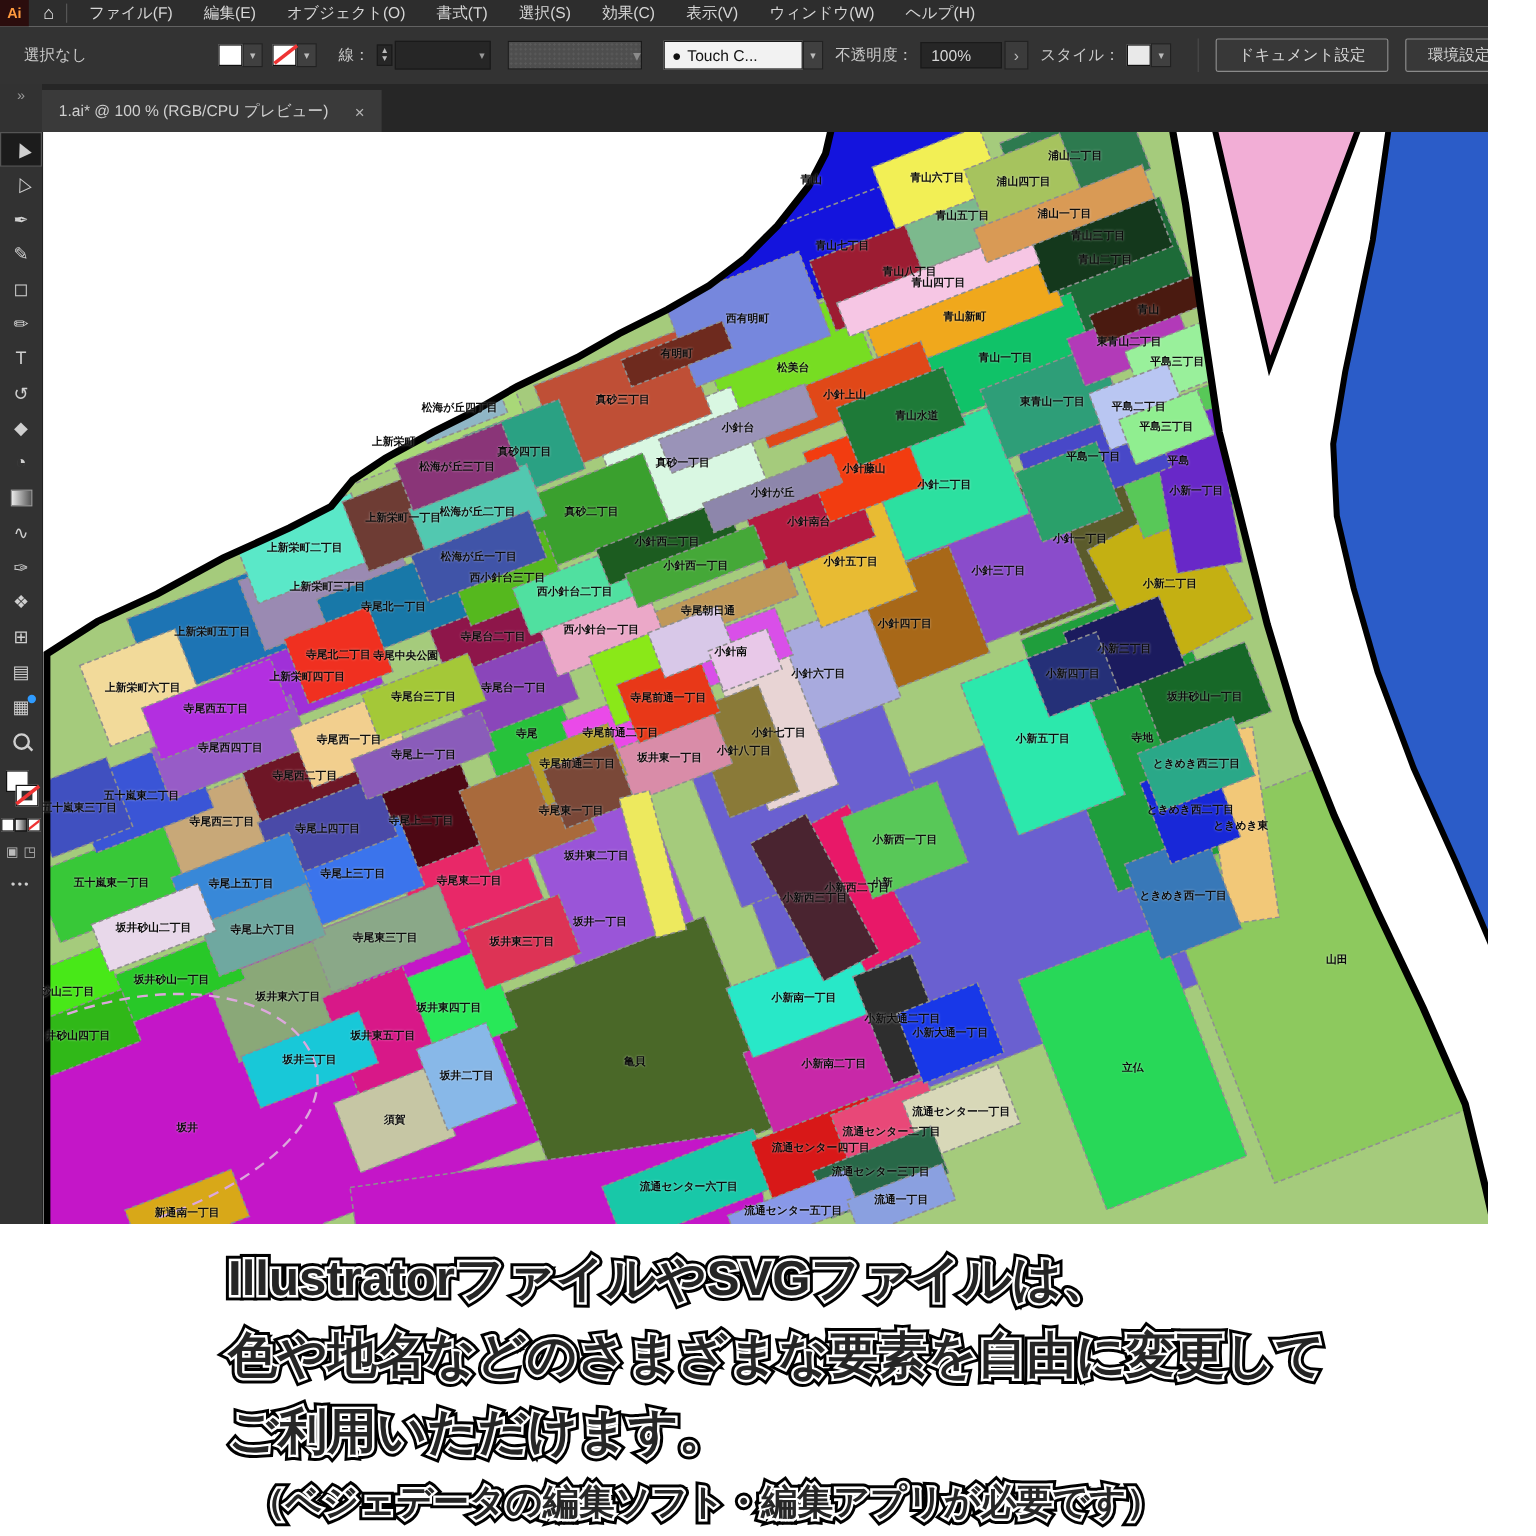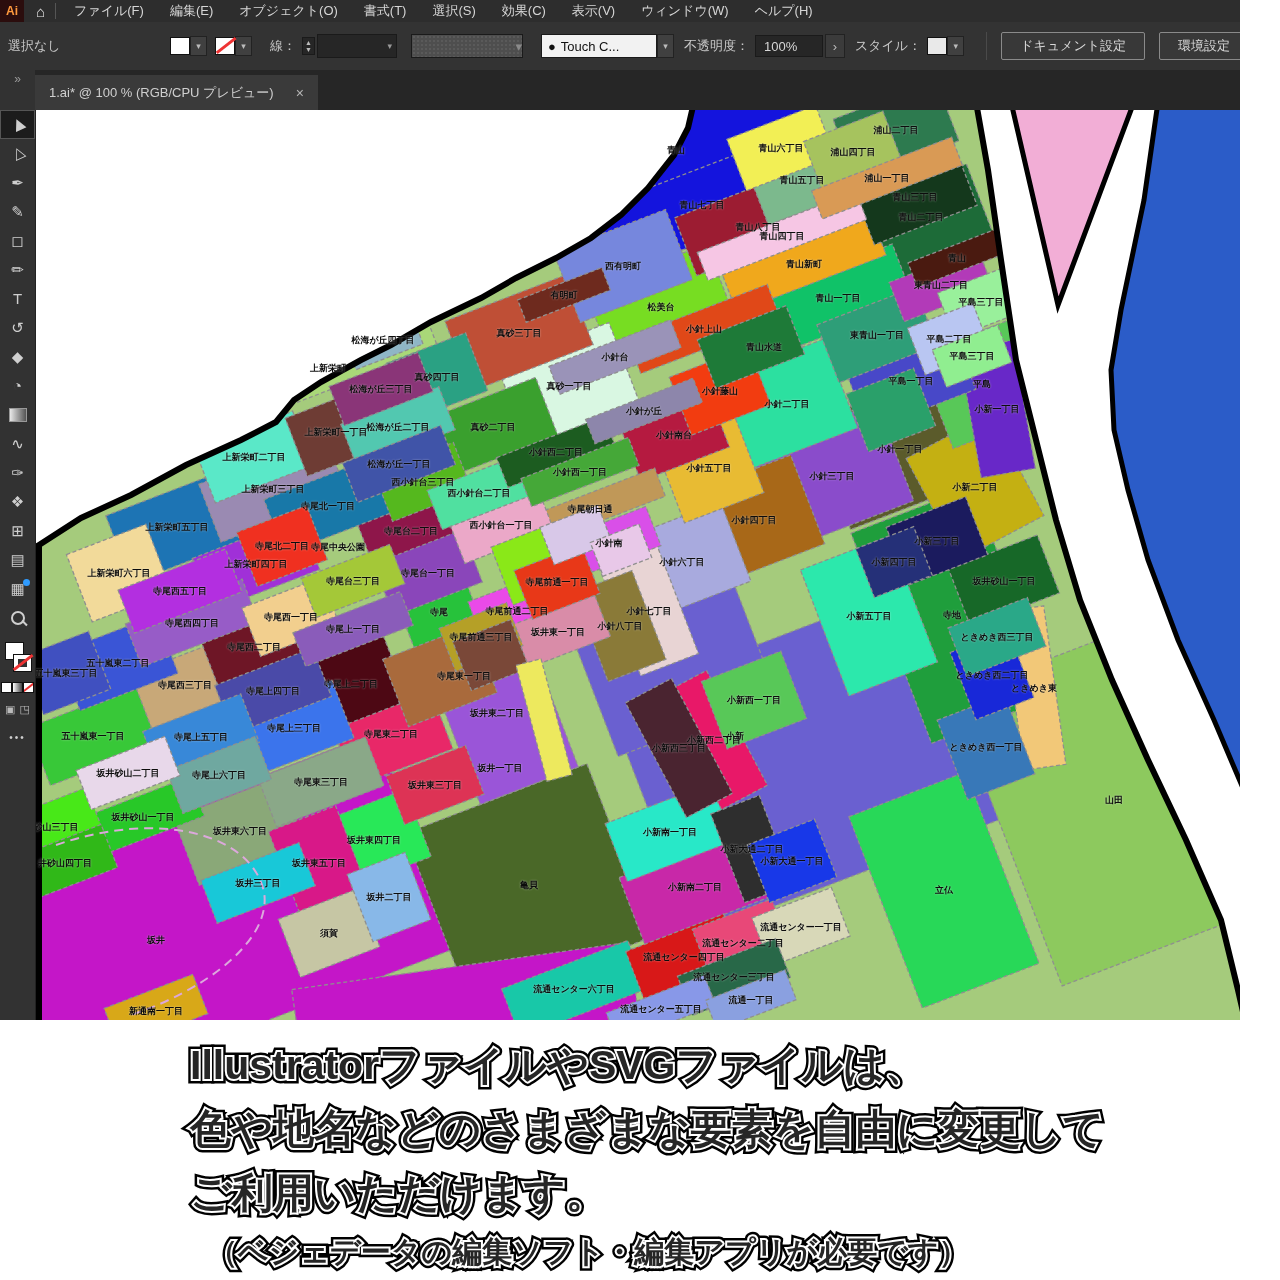--- a/index.html
+++ b/index.html
@@ -11,21 +11,21 @@
     display:flex;align-items:center;color:#d6d6d6;font-size:13px;}
   .ai-logo{width:24px;height:22px;background:#2b0d0d;color:#ff9a3e;font-weight:bold;
     display:flex;align-items:center;justify-content:center;font-size:12px;}
   .home-ic{color:#e8e8e8;font-size:15px;margin:0 10px 0 12px;}
   .msep{width:1px;height:16px;background:#555;margin-right:18px;}
   .menu-item{margin-right:26px;white-space:nowrap;cursor:default;}
 
   
   #options-bar{position:absolute;left:0;top:22px;width:1280px;height:48px;background:#333333;
     border-bottom:1px solid #1e1e1e;display:flex;align-items:center;color:#c9c9c9;font-size:13px;}
-  .sel-status{width:162px;padding-left:8px;}
+  .sel-status{width:162px;padding-left:20px;}
   .sw-group{display:flex;align-items:center;margin-right:8px;}
   .sw{width:18px;height:16px;background:#fff;border:1px solid #111;display:inline-block;position:relative;}
   .sw.stroke::after{content:'';position:absolute;left:-2px;top:6px;width:24px;height:2.5px;
     background:#e33;transform:rotate(-38deg);}
   .sw.style{background:#e9e9e9;}
   .caret-cell{width:15px;height:18px;background:#404040;color:#bbb;font-size:9px;
     display:flex;align-items:center;justify-content:center;border:1px solid #222;}
   .lbl{margin:0 6px 0 10px;white-space:nowrap;}
   .stepper{display:flex;flex-direction:column;font-size:7px;line-height:7px;color:#bbb;
     background:#262626;border:1px solid #1a1a1a;padding:1px 2px;margin-right:2px;}
@@ -457,21 +457,21 @@
           <div class="map-label" style="left: 156px; top: 513px;">寺尾西四丁目</div>
           <div class="map-label" style="left: 255px; top: 507px;">寺尾西一丁目</div>
           <div class="map-label" style="left: 317px; top: 519px;">寺尾上一丁目</div>
           <div class="map-label" style="left: 403px; top: 502px;">寺尾</div>
           <div class="map-label" style="left: 218px; top: 537px;">寺尾西二丁目</div>
           <div class="map-label" style="left: 82px; top: 553px; text-align: right;">五十嵐東二丁目</div>
           <div class="map-label" style="left: 30px; top: 563px;">五十嵐東三丁目</div>
           <div class="map-label" style="left: 149px; top: 575px;">寺尾西三丁目</div>
           <div class="map-label" style="left: 237px; top: 581px;">寺尾上四丁目</div>
           <div class="map-label" style="left: 315px; top: 574px;">寺尾上二丁目</div>
-          <div class="map-label" style="left: 408px; top: 566px; padding-left: 40px;">寺尾東一丁目</div>
+          <div class="map-label" style="left: 420px; top: 566px; padding-left: 40px;">寺尾東一丁目</div>
           <div class="map-label" style="left: 57px; top: 626px;">五十嵐東一丁目</div>
           <div class="map-label" style="left: 165px; top: 627px;">寺尾上五丁目</div>
           <div class="map-label" style="left: 258px; top: 618px;">寺尾上三丁目</div>
           <div class="map-label" style="left: 355px; top: 624px;">寺尾東二丁目</div>
           <div class="map-label" style="left: 92px; top: 663px;">坂井砂山二丁目</div>
           <div class="map-label" style="left: 183px; top: 665px;">寺尾上六丁目</div>
           <div class="map-label" style="left: 285px; top: 672px;">寺尾東三丁目</div>
           <div class="map-label" style="left: 399px; top: 675px;">坂井東三丁目</div>
           <div class="map-label" style="left: 107px; top: 707px;">坂井砂山一丁目</div>
           <div class="map-label" style="left: 204px; top: 721px;">坂井東六丁目</div>

